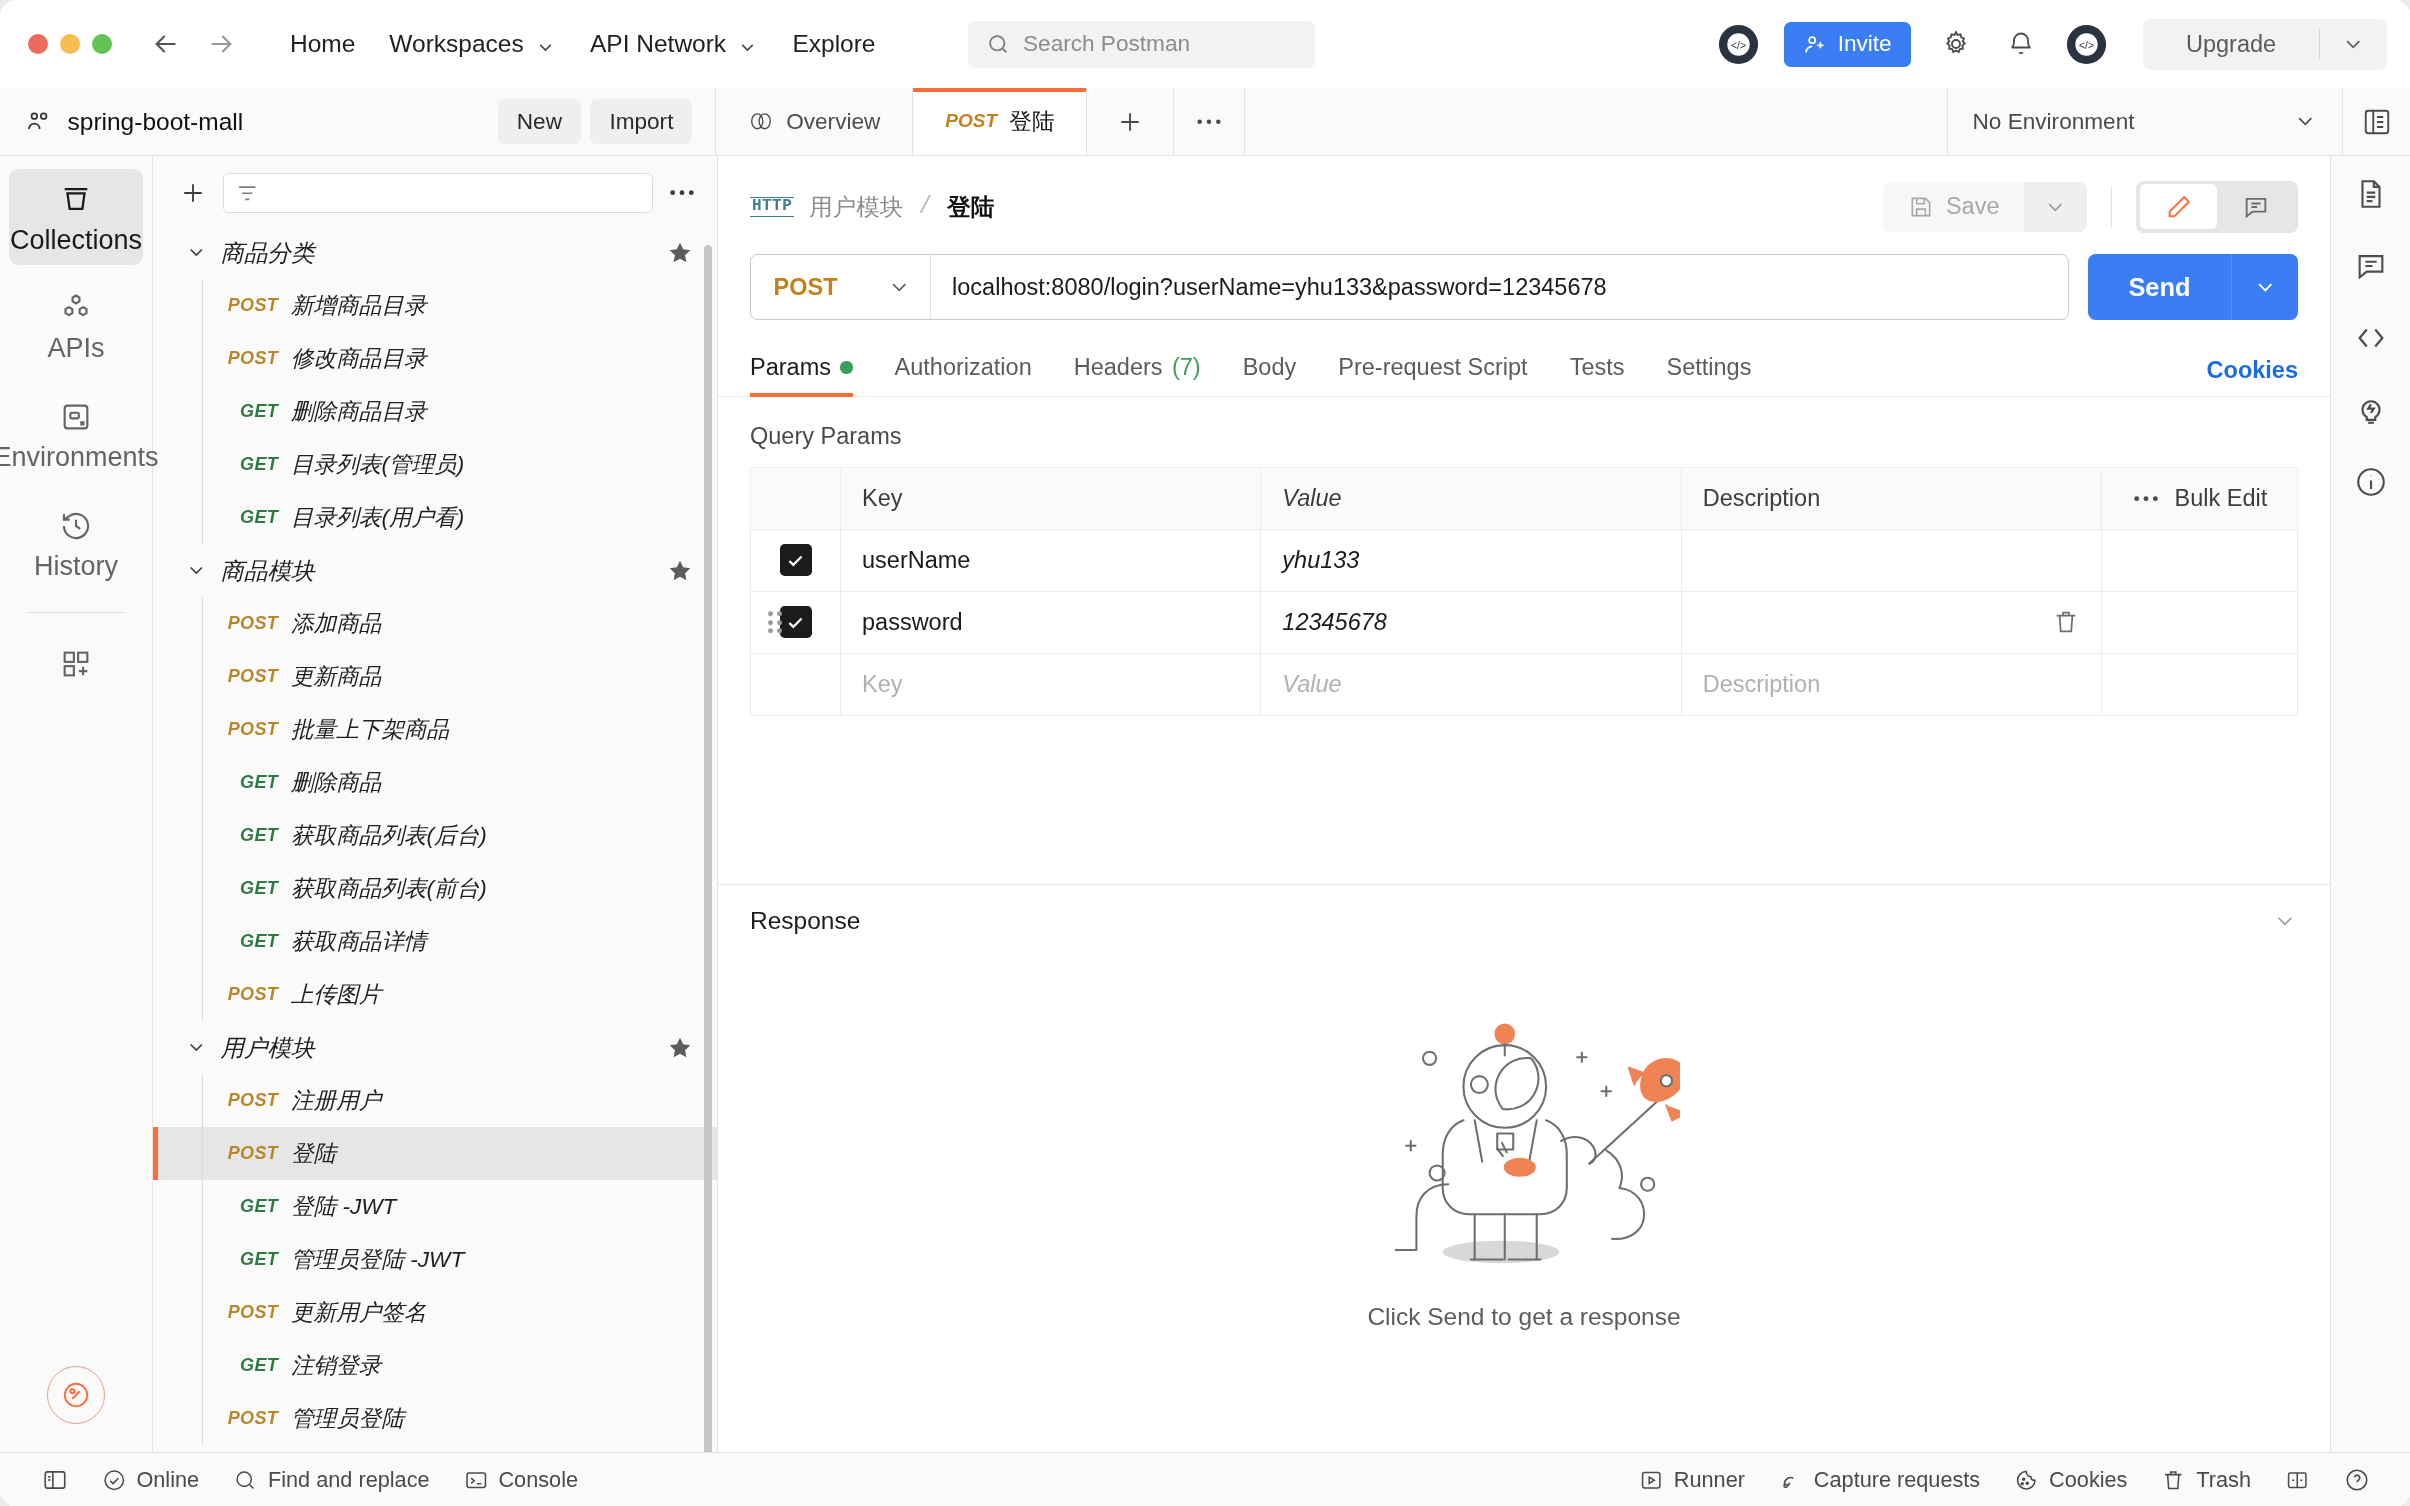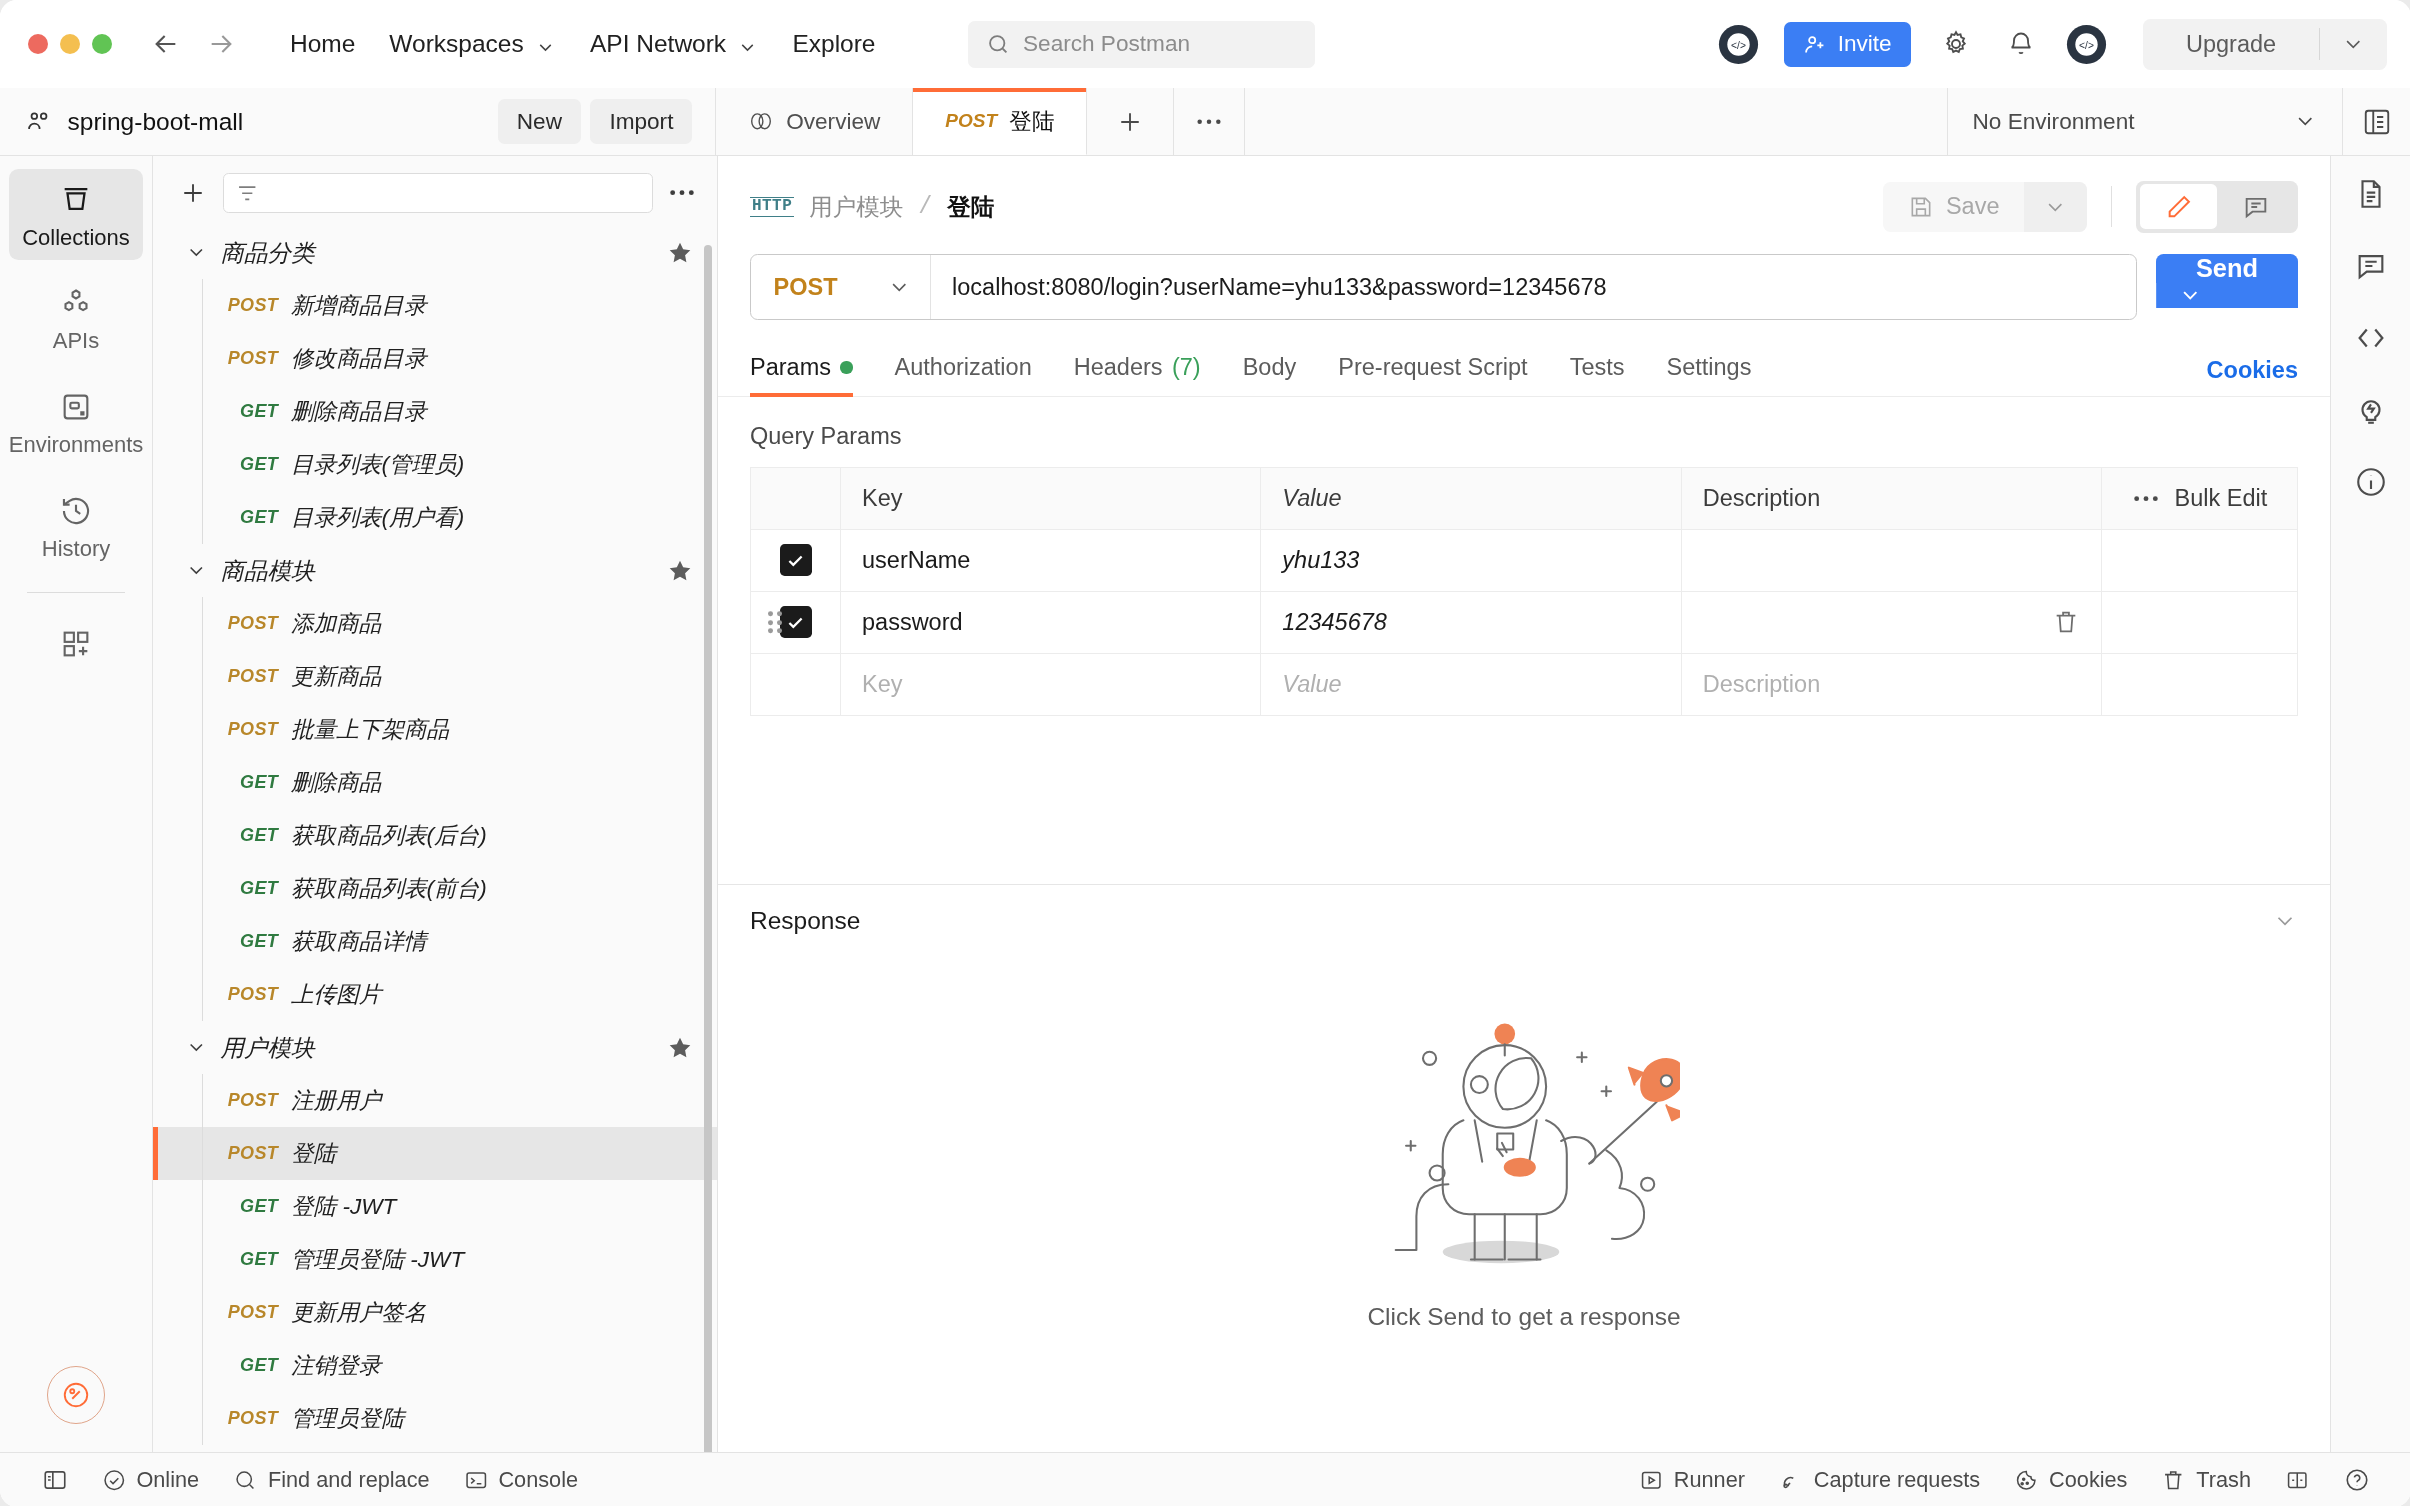--- a/index.html
+++ b/index.html
@@ -114,21 +114,21 @@
 
   
   .rail {
     width: 153px; flex: 0 0 153px; background: #fafafa;
     border-right: 0.9px solid #e3e3e3; display: flex; flex-direction: column;
     align-items: center; padding-top: 13px; position: relative;
   }
   .rail-item {
     width: 134px; padding: 13px 0 9.4px; border-radius: 9.4px;
     display: flex; flex-direction: column; align-items: center; gap: 8.5px;
-    font-size: 22px; color: #646464; margin-bottom: 13px;
+    font-size: 27px; color: #646464; margin-bottom: 13px;
   }
   .rail-item.active { background: #e6e6e6; color: #1a1a1a; }
   .rail-divider { width: 98px; height: 0.9px; background: #dcdcdc; margin: 7.5px 0 21px; }
   .rail-bottom { position: absolute; bottom: 28px; left: 50%; transform: translateX(-50%); }
   .rail-circle {
     width: 58px; height: 58px; border-radius: 50%; border: 0.9px solid #e0a58a;
     display:flex; align-items:center; justify-content:center; color:#ff6c37;
   }
 
   
@@ -198,21 +198,21 @@
   }
   .method-sel {
     display: flex; align-items: center; gap: 49px; padding: 0 19px 0 22.6px;
     height: 100%; border-right: 0.9px solid #e3e3e3; min-width: 151px;
   }
   .method-sel .mtxt { font-size: 23.5px; font-weight: bold; color: #c2821b; }
   .url-input {
     flex: 1 1 auto; border: none; outline: none; font-size: 23.5px; color: #1b1b1b;
     padding: 0 21px; height: 100%; background: transparent; font-family: "Liberation Sans", sans-serif;
   }
-  .send-group { display: flex; align-items: stretch; border-radius: 7.5px; overflow: hidden; flex-direction: column; }
+  .send-group { display: flex; align-items: stretch; border-radius: 7.5px; overflow: hidden; }
   .send-btn {
     background: #3b7ef4; color: #fff; border: none; font-size: 25.4px; font-weight: bold;
     padding: 0 40px; display:flex; align-items:center;
   }
   .send-caret { background: #3b7ef4; color:#fff; padding: 0 21px; display:flex; align-items:center; border-left: 0.9px solid #5b93f6; }
 
   .reqtabs {
     display: flex; align-items: center; gap: 0; padding: 0 32px; margin-top: 24.5px;
     border-bottom: 0.9px solid #ececec; position: relative;
   }

